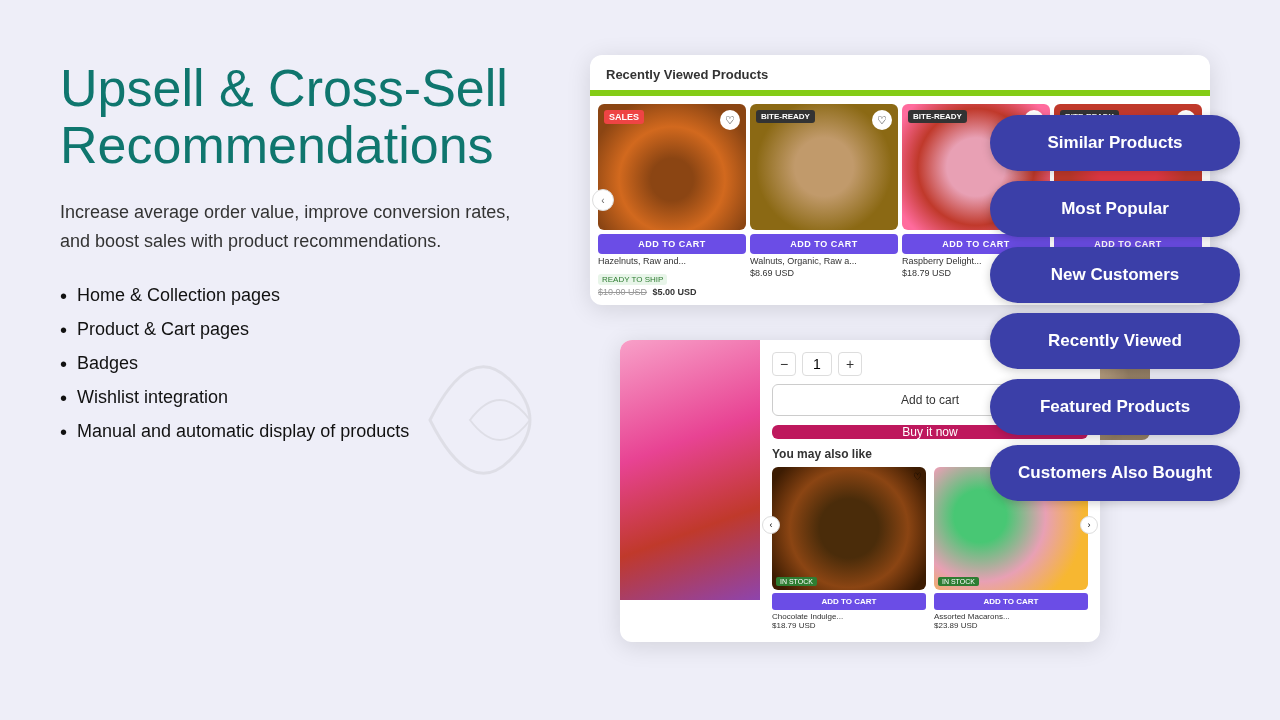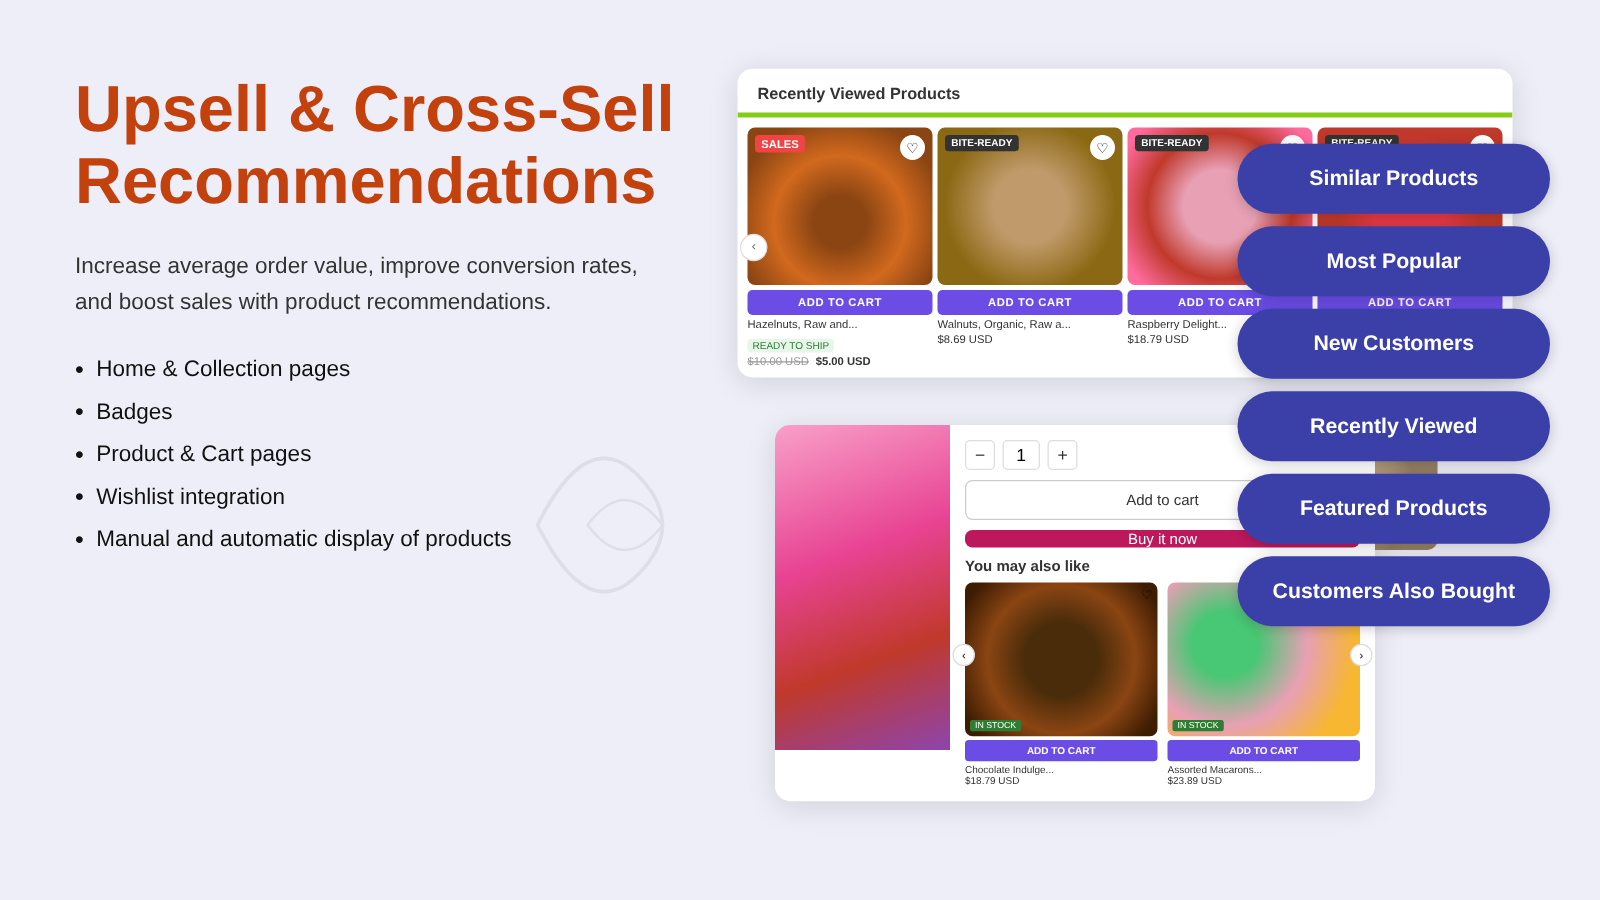--- a/index.html
+++ b/index.html
@@ -14,22 +14,22 @@
 
     
     .left-section {
       position: absolute;
       left: 60px;
       top: 60px;
       width: 520px;
     }
     .main-heading {
       font-size: 52px;
-      font-weight: 700;
-      color: #c2410c;
+      font-weight: 400;
+      color: #0f766e;
       line-height: 1.1;
       margin-bottom: 24px;
     }
     .sub-text {
       font-size: 18px;
       color: #333;
       line-height: 1.6;
       margin-bottom: 28px;
       max-width: 460px;
     }
@@ -74,21 +74,21 @@
       overflow: hidden;
       z-index: 2;
     }
 
     
     .recently-viewed-header {
       padding: 12px 16px 8px;
       font-size: 13px;
       font-weight: 600;
       color: #333;
-      border-bottom: 4px solid #84cc16;
+      border-bottom: 6px solid #84cc16;
     }
 
     .product-row {
       display: flex;
       gap: 4px;
       padding: 8px;
       overflow: hidden;
       position: relative;
     }
 
@@ -455,24 +455,24 @@
   <h1 class="main-heading">
     <span>Upsell &amp; Cross-Sell</span><br>
     <span>Recommendations</span>
   </h1>
   <p class="sub-text">Increase average order value, improve conversion rates, and boost sales with product recommendations.</p>
   <ul class="bullet-list">
     <li>
         <span>Home &amp; Collection pages</span>
       </li>
     <li>
-        <span>Badges</span>
+        <span>Product &amp; Cart pages</span>
       </li>
     <li>
-        <span>Product &amp; Cart pages</span>
+        <span>Badges</span>
       </li>
     <li>
         <span>Wishlist integration</span>
       </li>
     <li>
         <span>Manual and automatic display of products</span>
       </li>
   </ul>
 </div>
 

